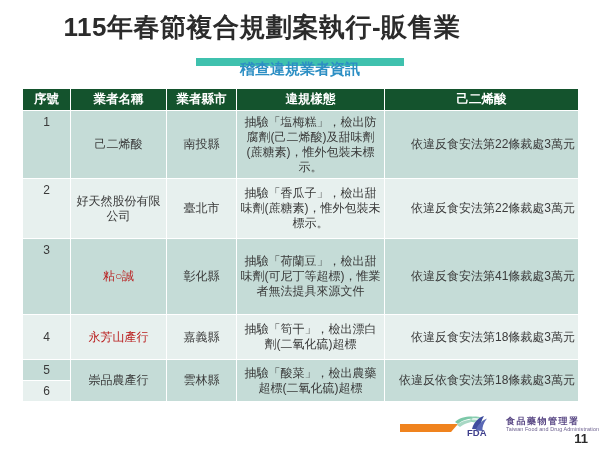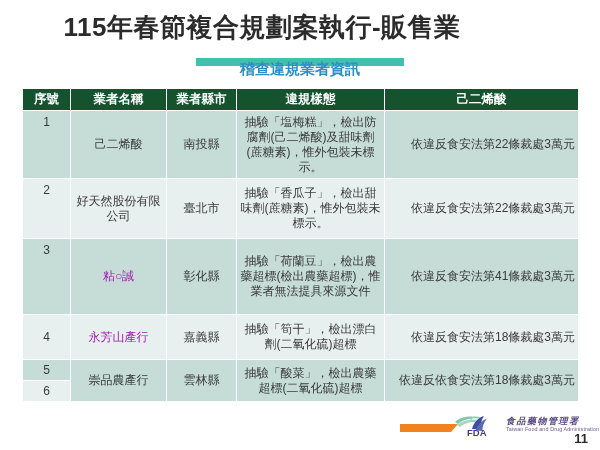--- a/index.html
+++ b/index.html
@@ -91,21 +91,21 @@
   .row-b td { background: #e7f0ee; }
 
   .col-no     { width: 48px; }
   .col-name   { width: 96px; }
   .col-city   { width: 70px; }
   .col-viol   { width: 148px; }
   .col-action { width: 194px; }
 
   td.c-no   { font-size: 13px; color: #3a3a3a; }
   td.c-name { }
-  td.c-name.redacted { color: #a21caf; }
+  td.c-name.redacted { color: #b91c1c; }
   td.c-viol { }
   td.c-act  { text-align: right; }
 
   
   td.num-top { vertical-align: top; padding-top: 4px; }
 
   
   .footer {
     position: absolute;
     left: 0;
@@ -138,21 +138,20 @@
   }
   .fda-cn {
     position: absolute;
     left: 54px;
     top: 1px;
     font-size: 9px;
     font-weight: bold;
     color: #5b4a86;
     letter-spacing: 1.5px;
     white-space: nowrap;
-    font-style: italic;
   }
   .fda-en {
     position: absolute;
     left: 54px;
     top: 12px;
     font-size: 5.4px;
     color: #6b5f8e;
     letter-spacing: 0.1px;
     white-space: nowrap;
   }
@@ -207,21 +206,21 @@
       <td class="c-name">好天然股份有限公司</td>
       <td class="c-city">臺北市</td>
       <td class="c-viol">抽驗「香瓜子」，檢出甜味劑(蔗糖素)，惟外包裝未標示。</td>
       <td class="c-act">依違反食安法第22條裁處3萬元</td>
     </tr>
 
     <tr class="row-a" style="height:76px">
       <td class="c-no num-top">3</td>
       <td class="c-name redacted">粘○誠</td>
       <td class="c-city">彰化縣</td>
-      <td class="c-viol">抽驗「荷蘭豆」，檢出農藥超標(檢出農藥超標)，惟業者無法提具來源文件</td>
+      <td class="c-viol">抽驗「荷蘭豆」，檢出甜味劑(可尼丁等超標)，惟業者無法提具來源文件</td>
       <td class="c-act">依違反食安法第41條裁處3萬元</td>
     </tr>
 
     <tr class="row-b" style="height:45px">
       <td class="c-no">4</td>
       <td class="c-name redacted">永芳山產行</td>
       <td class="c-city">嘉義縣</td>
       <td class="c-viol">抽驗「筍干」，檢出漂白劑(二氧化硫)超標</td>
       <td class="c-act">依違反食安法第18條裁處3萬元</td>
     </tr>

